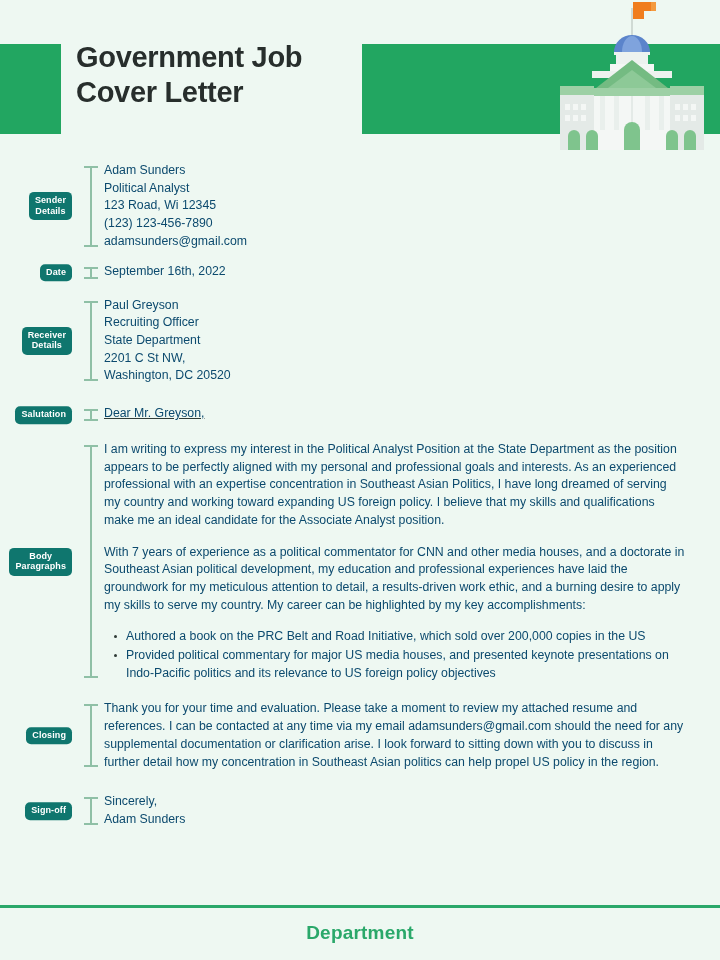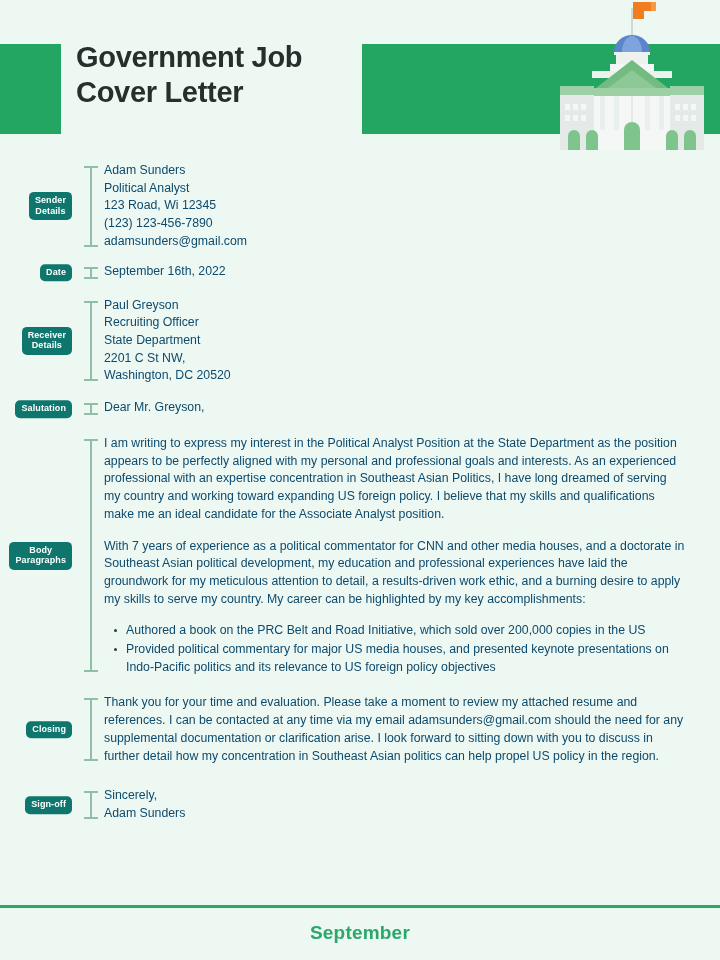--- a/index.html
+++ b/index.html
@@ -161,21 +161,21 @@
     width: 3px;
     height: 3px;
     border-radius: 50%;
     background: #303b37;
   }
 
   
   .sec-sender   { margin-top: 4px; }
   .sec-date     { margin-top: 12px; }
   .sec-receiver { margin-top: 14px; }
-  .sec-salut    { margin-top: 14px; }
+  .sec-salut    { margin-top: 20px; text-decoration: underline; }
   .sec-body     { margin-top: 16px; }
   .sec-closing  { margin-top: 18px; }
   .sec-signoff  { margin-top: 22px; }
 
   
   .footer {
     position: absolute;
     left: 0;
     bottom: 0;
     width: 720px;
@@ -374,14 +374,14 @@
     <div class="content">
       <div class="line">Sincerely,
 Adam Sunders</div>
     </div>
   </div>
 
 </div>
 
 <div class="footer">
   <div class="footer-rule"></div>
-  <div class="footer-brand">September</div>
+  <div class="footer-brand">Department</div>
 </div>
 
 </body></html>

